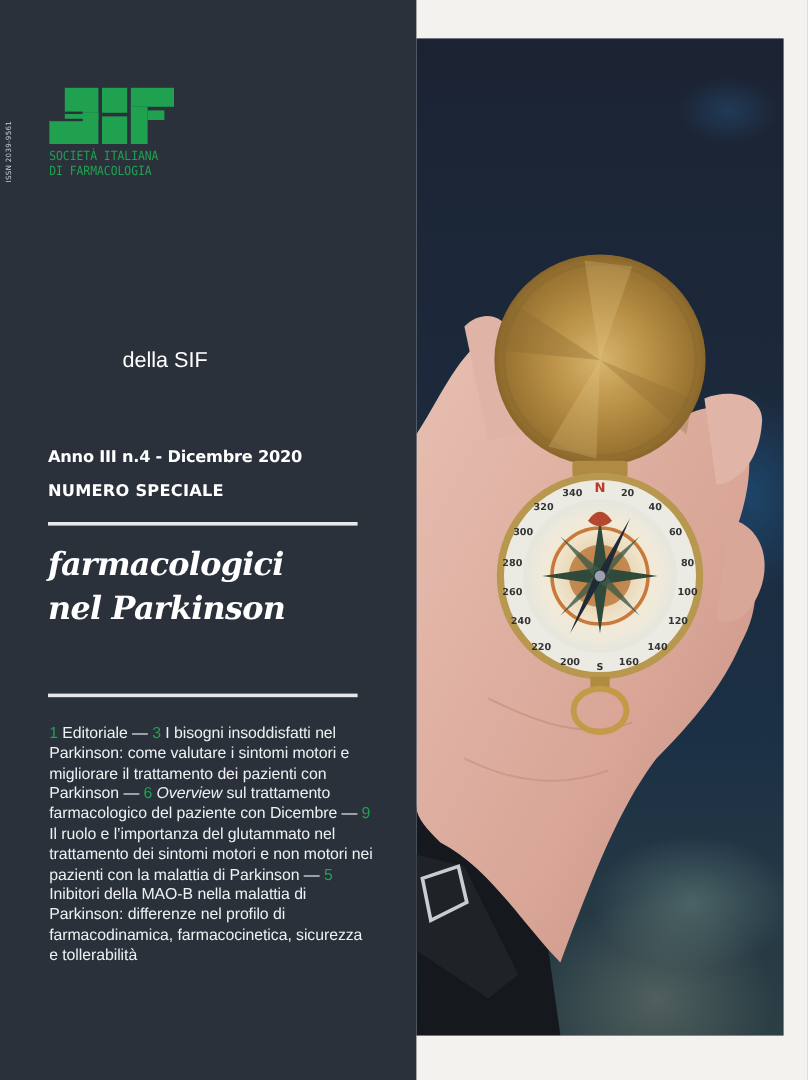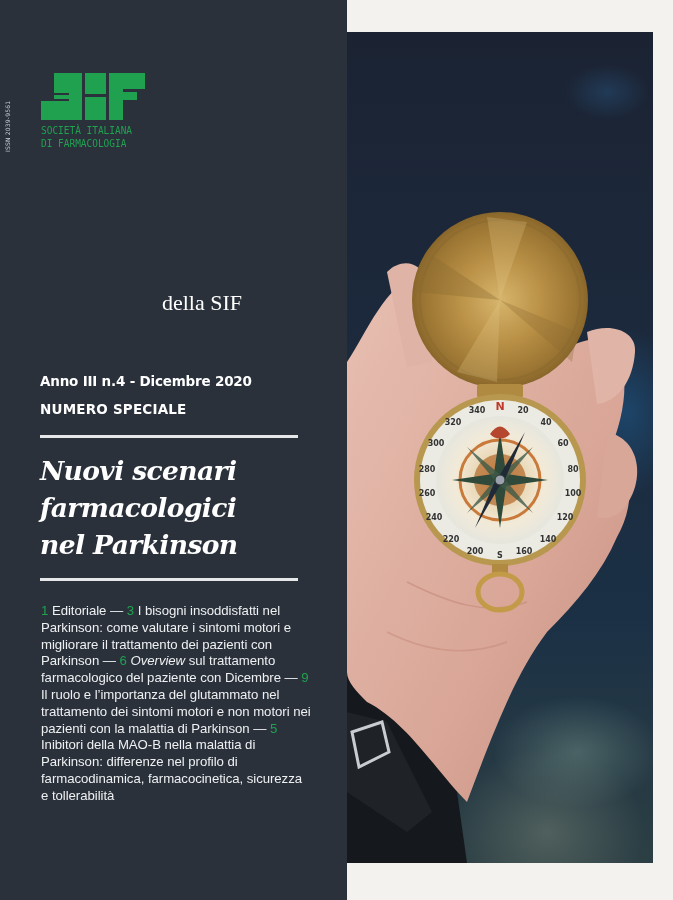--- a/index.html
+++ b/index.html
@@ -29,22 +29,22 @@
     font-size: 10.5px; line-height: 13px; color: #20a150; letter-spacing: 0px;
     white-space: pre; transform: scaleX(0.9); transform-origin: left top;
   }
 
   .title {
     position: absolute; left: 40px; top: 218px;
     font-family: "DejaVu Serif", serif; font-size: 48px; color: #ffffff;
     letter-spacing: -0.5px; line-height: 60px;
   }
   .subtitle {
-    position: absolute; right: 45px; top: 290px; width: 200px; text-align: center;
-    font-family: Liberation Serif, serif; font-size: 22px; color: #ffffff;
+    position: absolute; right: 45px; top: 290px; width: 200px; text-align: left;
+    font-family: Liberation Sans, sans-serif; font-size: 18px; color: #ffffff;
   }
 
   .issue-line {
     position: absolute; left: 40px; top: 373px;
     font-size: 13.5px; font-weight: bold; color: #ffffff; letter-spacing: -0.2px;
     font-family: "DejaVu Sans", sans-serif;
   }
   .special {
     position: absolute; left: 40px; top: 401px;
     font-size: 13.5px; font-weight: bold; color: #ffffff; letter-spacing: 0.2px; text-align: right;
@@ -112,21 +112,20 @@
 <span>DI FARMACOLOGIA</span></div>
 
     <div class="subtitle">della SIF</div>
 
     <div class="issue-line">Anno III n.4 - Dicembre 2020</div>
     <div class="special">NUMERO SPECIALE</div>
 
     <div class="rule r1"></div>
 
     <div class="headline">
-      <div>Nuovi scenari</div>
       <div>farmacologici</div>
       <div>nel Parkinson</div>
     </div>
 
     <div class="rule r2"></div>
 
     <div class="toc">
       <span class="num">1</span>
       <span>Editoriale</span>
       <span>—</span>

